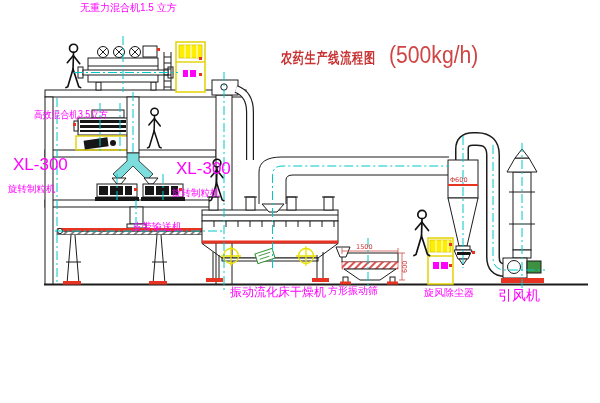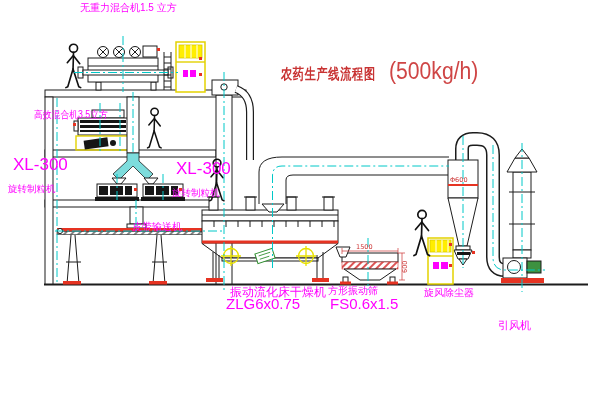--- a/index.html
+++ b/index.html
@@ -1,19 +1,19 @@
 <!DOCTYPE html>
 <html><head>
 <meta charset="utf-8">
 <style>
   html,body{margin:0;padding:0;background:#fff;}
   #canvas{position:relative;width:600px;height:403px;background:#ffffff;overflow:hidden;
           font-family:"Liberation Sans", sans-serif;}
   .lbl{position:absolute;color:#ff00ff;white-space:nowrap;line-height:1;transform-origin:left top;}
-  #title{position:absolute;left:281px;top:58px;display:flex;align-items:baseline;white-space:nowrap;}
+  #title{position:absolute;left:281px;top:42px;display:flex;align-items:baseline;white-space:nowrap;}
   #title .zh{font-size:15px;font-weight:bold;color:#c83232;transform:scaleX(0.74);transform-origin:left bottom;letter-spacing:1px;}
   #title .cap{font-size:23px;color:#cf4545;transform:scaleX(0.92);transform-origin:left bottom;margin-left:-20px;}
   svg{position:absolute;left:0;top:0;}
   .k{stroke:#1c1c1c;fill:none;stroke-width:1;}
   .kw{stroke:#1c1c1c;fill:#ffffff;stroke-width:1;}
   .kb{fill:#161616;stroke:none;}
   .cy{stroke:#00c8c8;fill:none;stroke-width:1;stroke-dasharray:9 3 2 3;}
   .rd{fill:#e63322;stroke:none;}
   .yl{stroke:#e3d200;fill:none;stroke-width:1.4;}
   .ylf{fill:#ffee00;stroke:#d8c800;stroke-width:0.8;}
@@ -296,21 +296,19 @@
 
 <div class="lbl" style="left:13px;top:156px;font-size:17px;">XL-300</div>
 <div class="lbl" style="left:8px;top:184px;font-size:9.5px;">旋转制粒机</div>
 
 <div class="lbl" style="left:176px;top:160px;font-size:17px;">XL-300</div>
 <div class="lbl" style="left:172px;top:188px;font-size:9.5px;">旋转制粒机</div>
 
 <div class="lbl" style="left:132px;top:222px;font-size:10px;">皮带输送机</div>
 
 <div class="lbl" style="left:230px;top:286px;font-size:12px;">振动流化床干燥机</div>
-<div class="lbl" style="left:226px;top:296px;font-size:15px;">ZLG6x0.75</div>
 
 <div class="lbl" style="left:328px;top:286px;font-size:10px;">方形振动筛</div>
-<div class="lbl" style="left:330px;top:296px;font-size:15px;">FS0.6x1.5</div>
 
 <div class="lbl" style="left:424px;top:288px;font-size:10px;">旋风除尘器</div>
-<div class="lbl" style="left:498px;top:288px;font-size:11px;margin-top:32px;">引风机</div>
+<div class="lbl" style="left:498px;top:288px;font-size:14px;">引风机</div>
 
 </div>
 
 </body></html>

